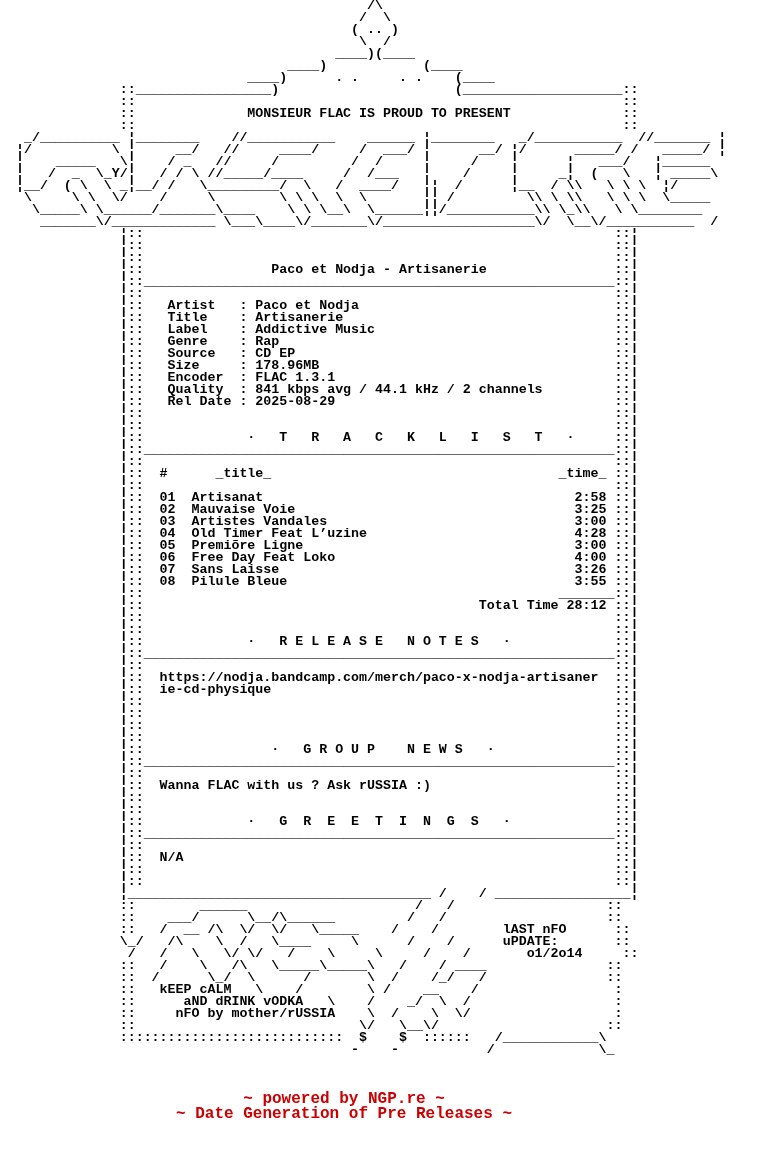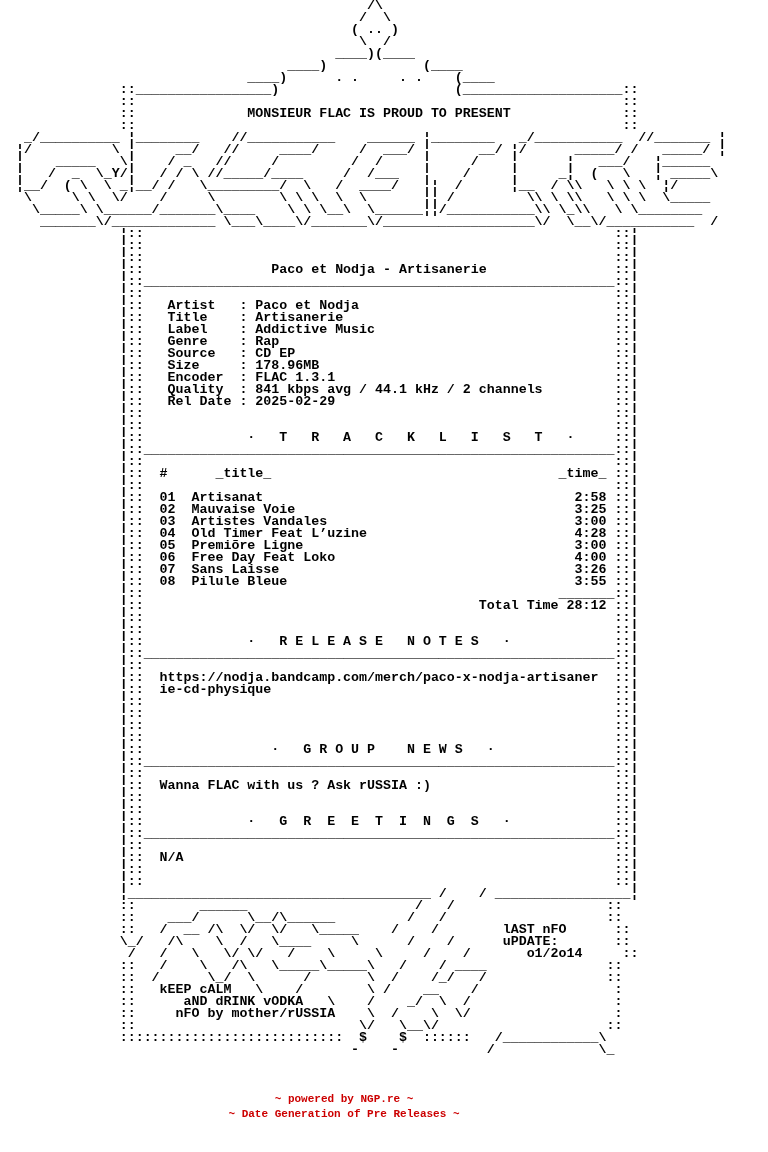--- a/index.html
+++ b/index.html
@@ -14,21 +14,21 @@
     color:#000000;
     white-space:pre;
   }
   #nfo{position:absolute;top:0;left:0;}
   .site-footer{
     position:absolute;
     top:1092px;left:0;width:688px;
     text-align:center;
     font-family:"Liberation Mono","DejaVu Sans Mono",monospace;
     font-weight:bold;
-    font-size:11px;
+    font-size:16px;
     line-height:15px;
   }
   .site-footer div{white-space:pre;}
 </style>
 </head>
 <body>
 
 <div id="page">
   <div id="nfo">
     <pre>                                              /\
@@ -58,21 +58,21 @@
                ¦::___________________________________________________________::¦
                ¦::                                                           ::¦</pre>
     <pre>               ¦::   Artist   : Paco et Nodja                                ::¦
                ¦::   Title    : Artisanerie                                  ::¦
                ¦::   Label    : Addictive Music                              ::¦
                ¦::   Genre    : Rap                                          ::¦
                ¦::   Source   : CD EP                                        ::¦
                ¦::   Size     : 178.96MB                                     ::¦
                ¦::   Encoder  : FLAC 1.3.1                                   ::¦
                ¦::   Quality  : 841 kbps avg / 44.1 kHz / 2 channels         ::¦
-               ¦::   Rel Date : 2025-02-29                                   ::¦
+               ¦::   Rel Date : 2025-08-29                                   ::¦
                ¦::                                                           ::¦
                ¦::                                                           ::¦</pre>
     <pre>               ¦::             ·   T   R   A   C   K   L   I   S   T   ·     ::¦
                ¦::___________________________________________________________::¦
                ¦::                                                           ::¦
                ¦::  #      _title_                                    _time_ ::¦
                ¦::                                                           ::¦
                ¦::  01  Artisanat                                       2:58 ::¦
                ¦::  02  Mauvaise Voie                                   3:25 ::¦
                ¦::  03  Artistes Vandales                               3:00 ::¦

